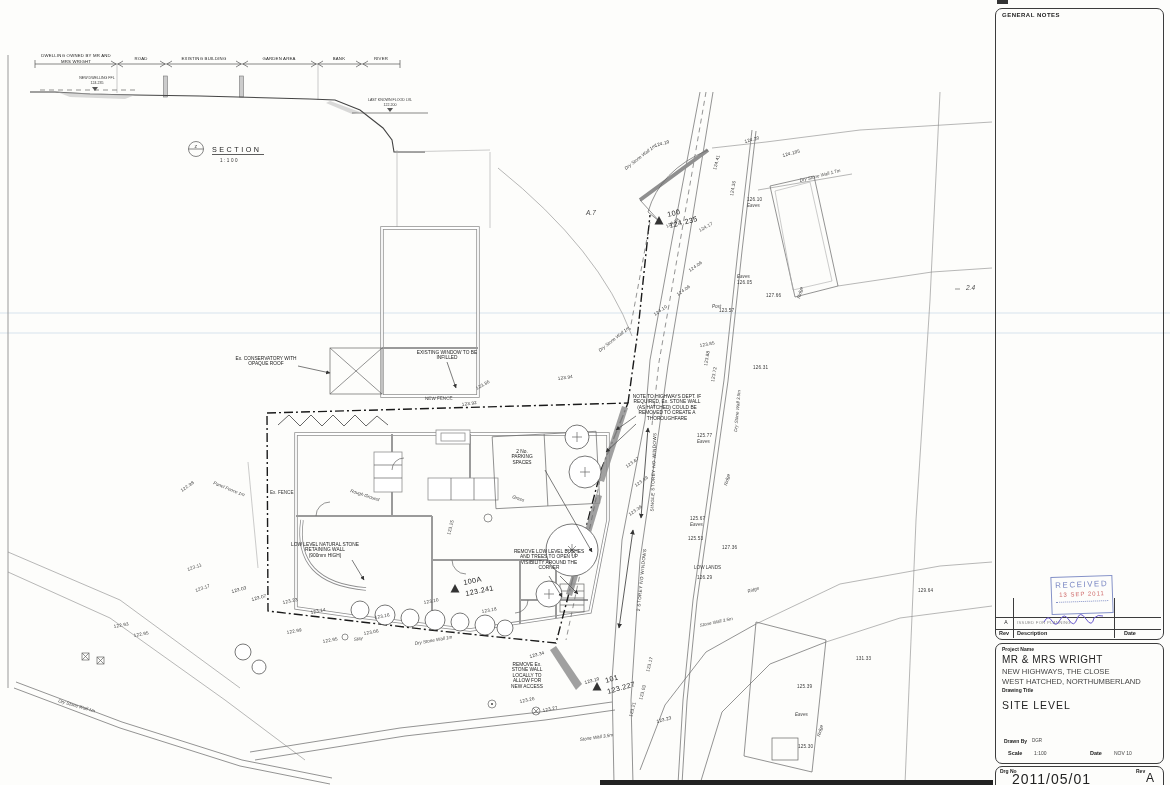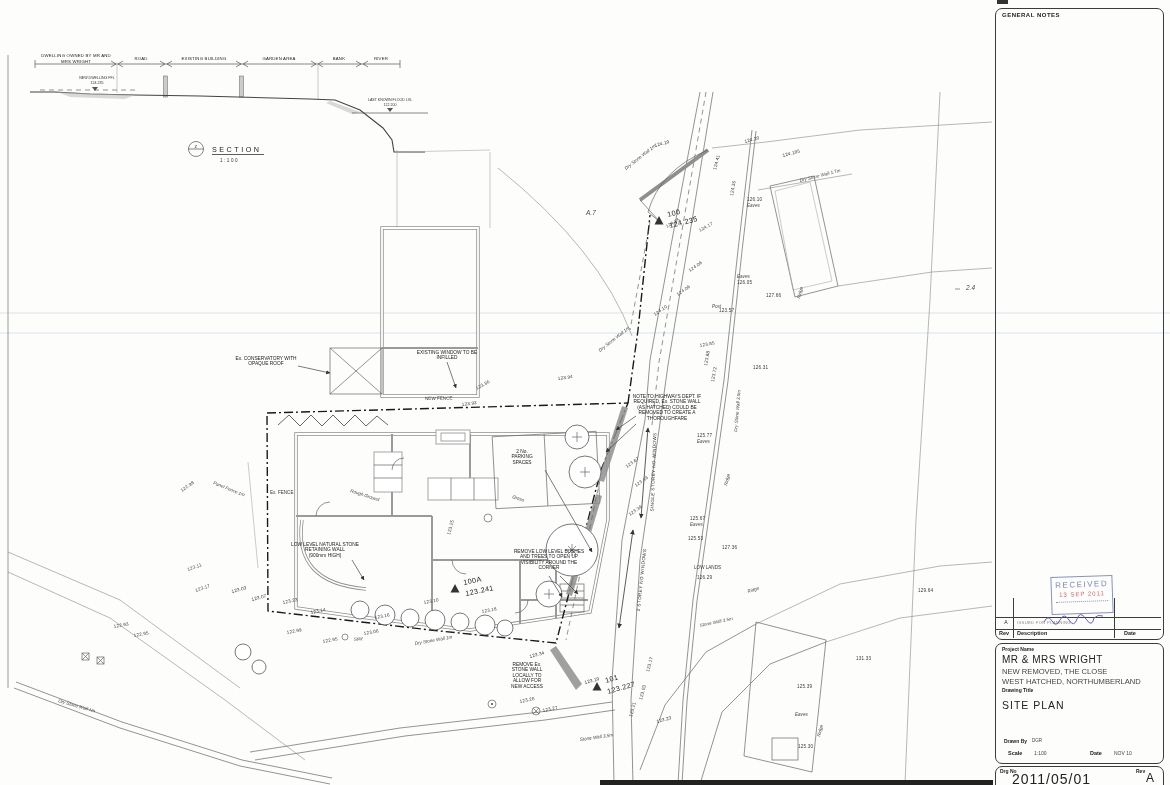--- a/index.html
+++ b/index.html
@@ -416,24 +416,24 @@
 <svg class="squiggle" width="72" height="16">
   <path d="M4,11 q4,-8 8,-1 t8,-1 t9,0 t8,-1 t9,0 t8,-1 q4,-4 9,-2" stroke="#6a5acd" stroke-width="1" fill="none"></path>
 </svg>
 <div class="ptxt b" style="left:999px;top:630px;font-size:5.5px;">Rev</div>
 <div class="ptxt b" style="left:1017px;top:630px;font-size:5.5px;">Description</div>
 <div class="ptxt b" style="left:1124px;top:630px;font-size:5.5px;">Date</div>
 
 <div class="box" style="left:995px;top:643px;width:167px;height:119px;"></div>
 <div class="ptxt b" style="left:1002px;top:646px;font-size:5px;">Project Name</div>
 <div class="ptxt" style="left:1002px;top:654px;font-size:10px;letter-spacing:.5px;">MR &amp; MRS WRIGHT</div>
-<div class="ptxt" style="left:1002px;top:667px;font-size:7.6px;color:#444;">NEW REMOVED, THE CLOSE</div>
+<div class="ptxt" style="left:1002px;top:667px;font-size:7.6px;color:#444;">NEW HIGHWAYS, THE CLOSE</div>
 <div class="ptxt" style="left:1002px;top:677px;font-size:7.6px;color:#444;">WEST HATCHED, NORTHUMBERLAND</div>
 <div class="ptxt b" style="left:1002px;top:687px;font-size:5px;">Drawing Title</div>
-<div class="ptxt" style="left:1002px;top:699px;font-size:10.5px;letter-spacing:1px;">SITE PLAN</div>
+<div class="ptxt" style="left:1002px;top:699px;font-size:10.5px;letter-spacing:1px;">SITE LEVEL</div>
 <div class="ptxt b" style="left:1004px;top:738px;font-size:5px;">Drawn By</div>
 <div class="ptxt" style="left:1032px;top:738px;font-size:4.5px;color:#444;">DGR</div>
 <div class="ptxt b" style="left:1008px;top:750px;font-size:5.5px;">Scale</div>
 <div class="ptxt" style="left:1034px;top:750px;font-size:5px;color:#444;">1:100</div>
 <div class="ptxt b" style="left:1090px;top:750px;font-size:5.5px;">Date</div>
 <div class="ptxt" style="left:1114px;top:750px;font-size:5px;color:#444;">NOV 10</div>
 
 <div class="box" style="left:995px;top:766px;width:167px;height:24px;"></div>
 <div class="ptxt b" style="left:1000px;top:768px;font-size:5px;">Drg No</div>
 <div class="ptxt" style="left:1012px;top:771px;font-size:14px;letter-spacing:1px;">2011/05/01</div>

